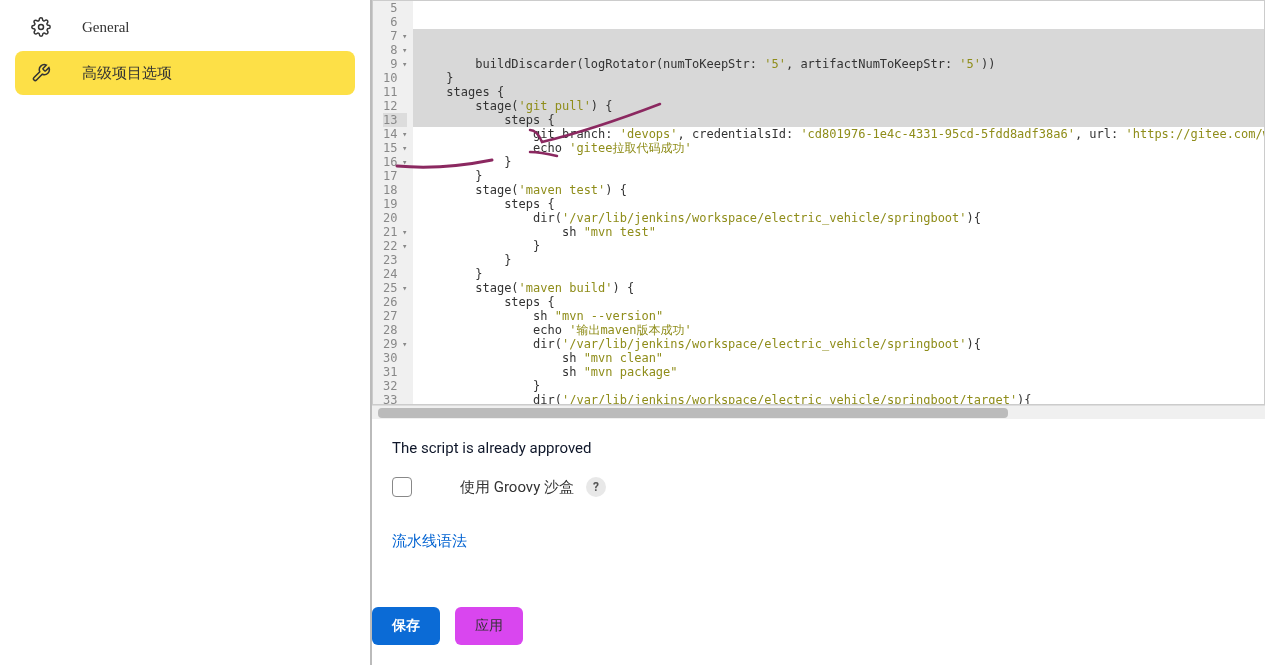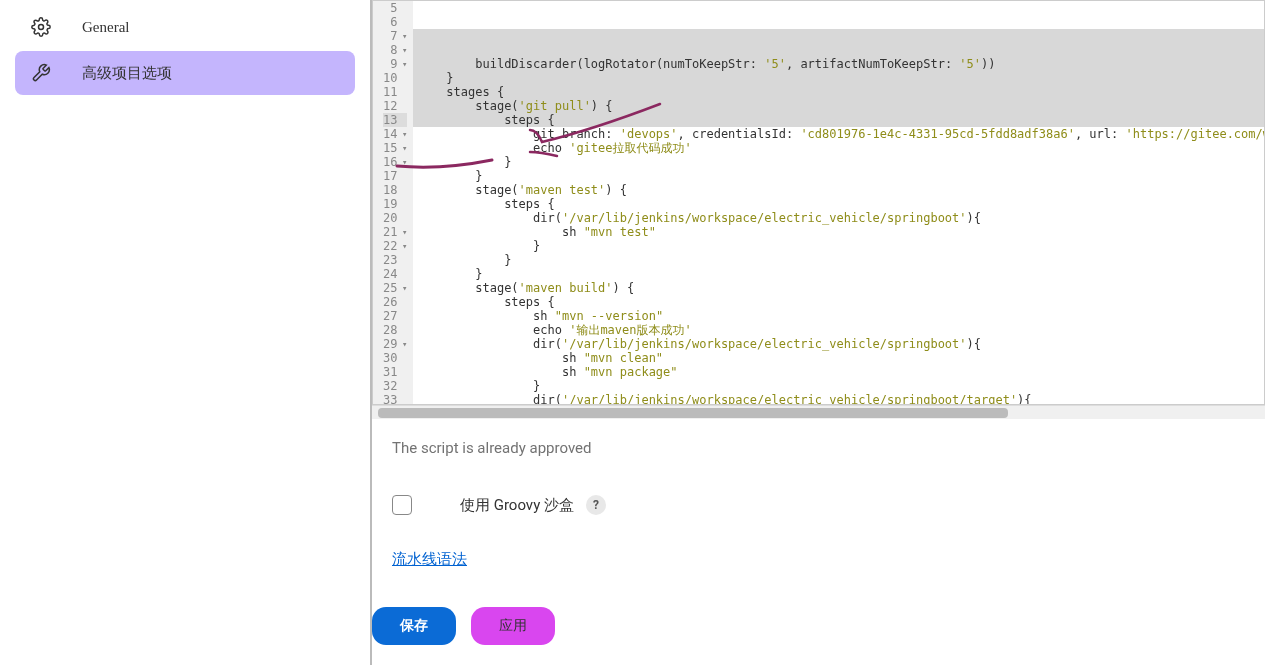--- a/index.html
+++ b/index.html
@@ -24,21 +24,21 @@
       gap: 31px;
       padding: 12px 16px;
       border-radius: 8px;
       cursor: pointer;
       color: #333;
       font-size: 15px;
       margin-bottom: 2px;
       font-family: Liberation Serif, serif;
     }
     .sidebar-item.active {
-      background: #c4b5fd;
+      background: #fde047;
     }
     .sidebar-item .icon {
       width: 20px;
       height: 20px;
       display: flex;
       align-items: center;
       justify-content: center;
     }
     .main {
       flex: 1;
@@ -116,23 +116,23 @@
       position: absolute;
       height: 10px;
       top: 2px;
       background: #bbb;
       border-radius: 4px;
     }
     .below-editor {
       padding: 20px 0 0 20px;
     }
     .approved-text {
-      color: #737373;
+      color: #0f172a;
       font-size: 15px;
-      margin-bottom: 38px;
+      margin-bottom: 20px;
     }
     .checkbox-row {
       display: flex;
       align-items: center;
       gap: 12px;
       margin-bottom: 35px;
     }
     .checkbox {
       width: 20px;
       height: 20px;
@@ -152,34 +152,33 @@
       background: #e8e8e8;
       display: flex;
       align-items: center;
       justify-content: center;
       font-size: 12px;
       color: #555;
       font-weight: bold;
     }
     .syntax-link {
       color: #0062d1;
-      text-decoration: underline;
       font-size: 15px;
       cursor: pointer;
     }
     .buttons {
       position: absolute;
       bottom: 20px;
       left: 0;
       display: flex;
       gap: 15px;
     }
     .btn {
-      padding: 10px 28px;
-      border-radius: 14px;
+      padding: 10px 20px;
+      border-radius: 6px;
       font-size: 14px;
       cursor: pointer;
       border: none;
     }
     .btn-primary {
       background: #0b6bd6;
       color: #fff;
       font-weight: 600;
     }
     .btn-secondary {

